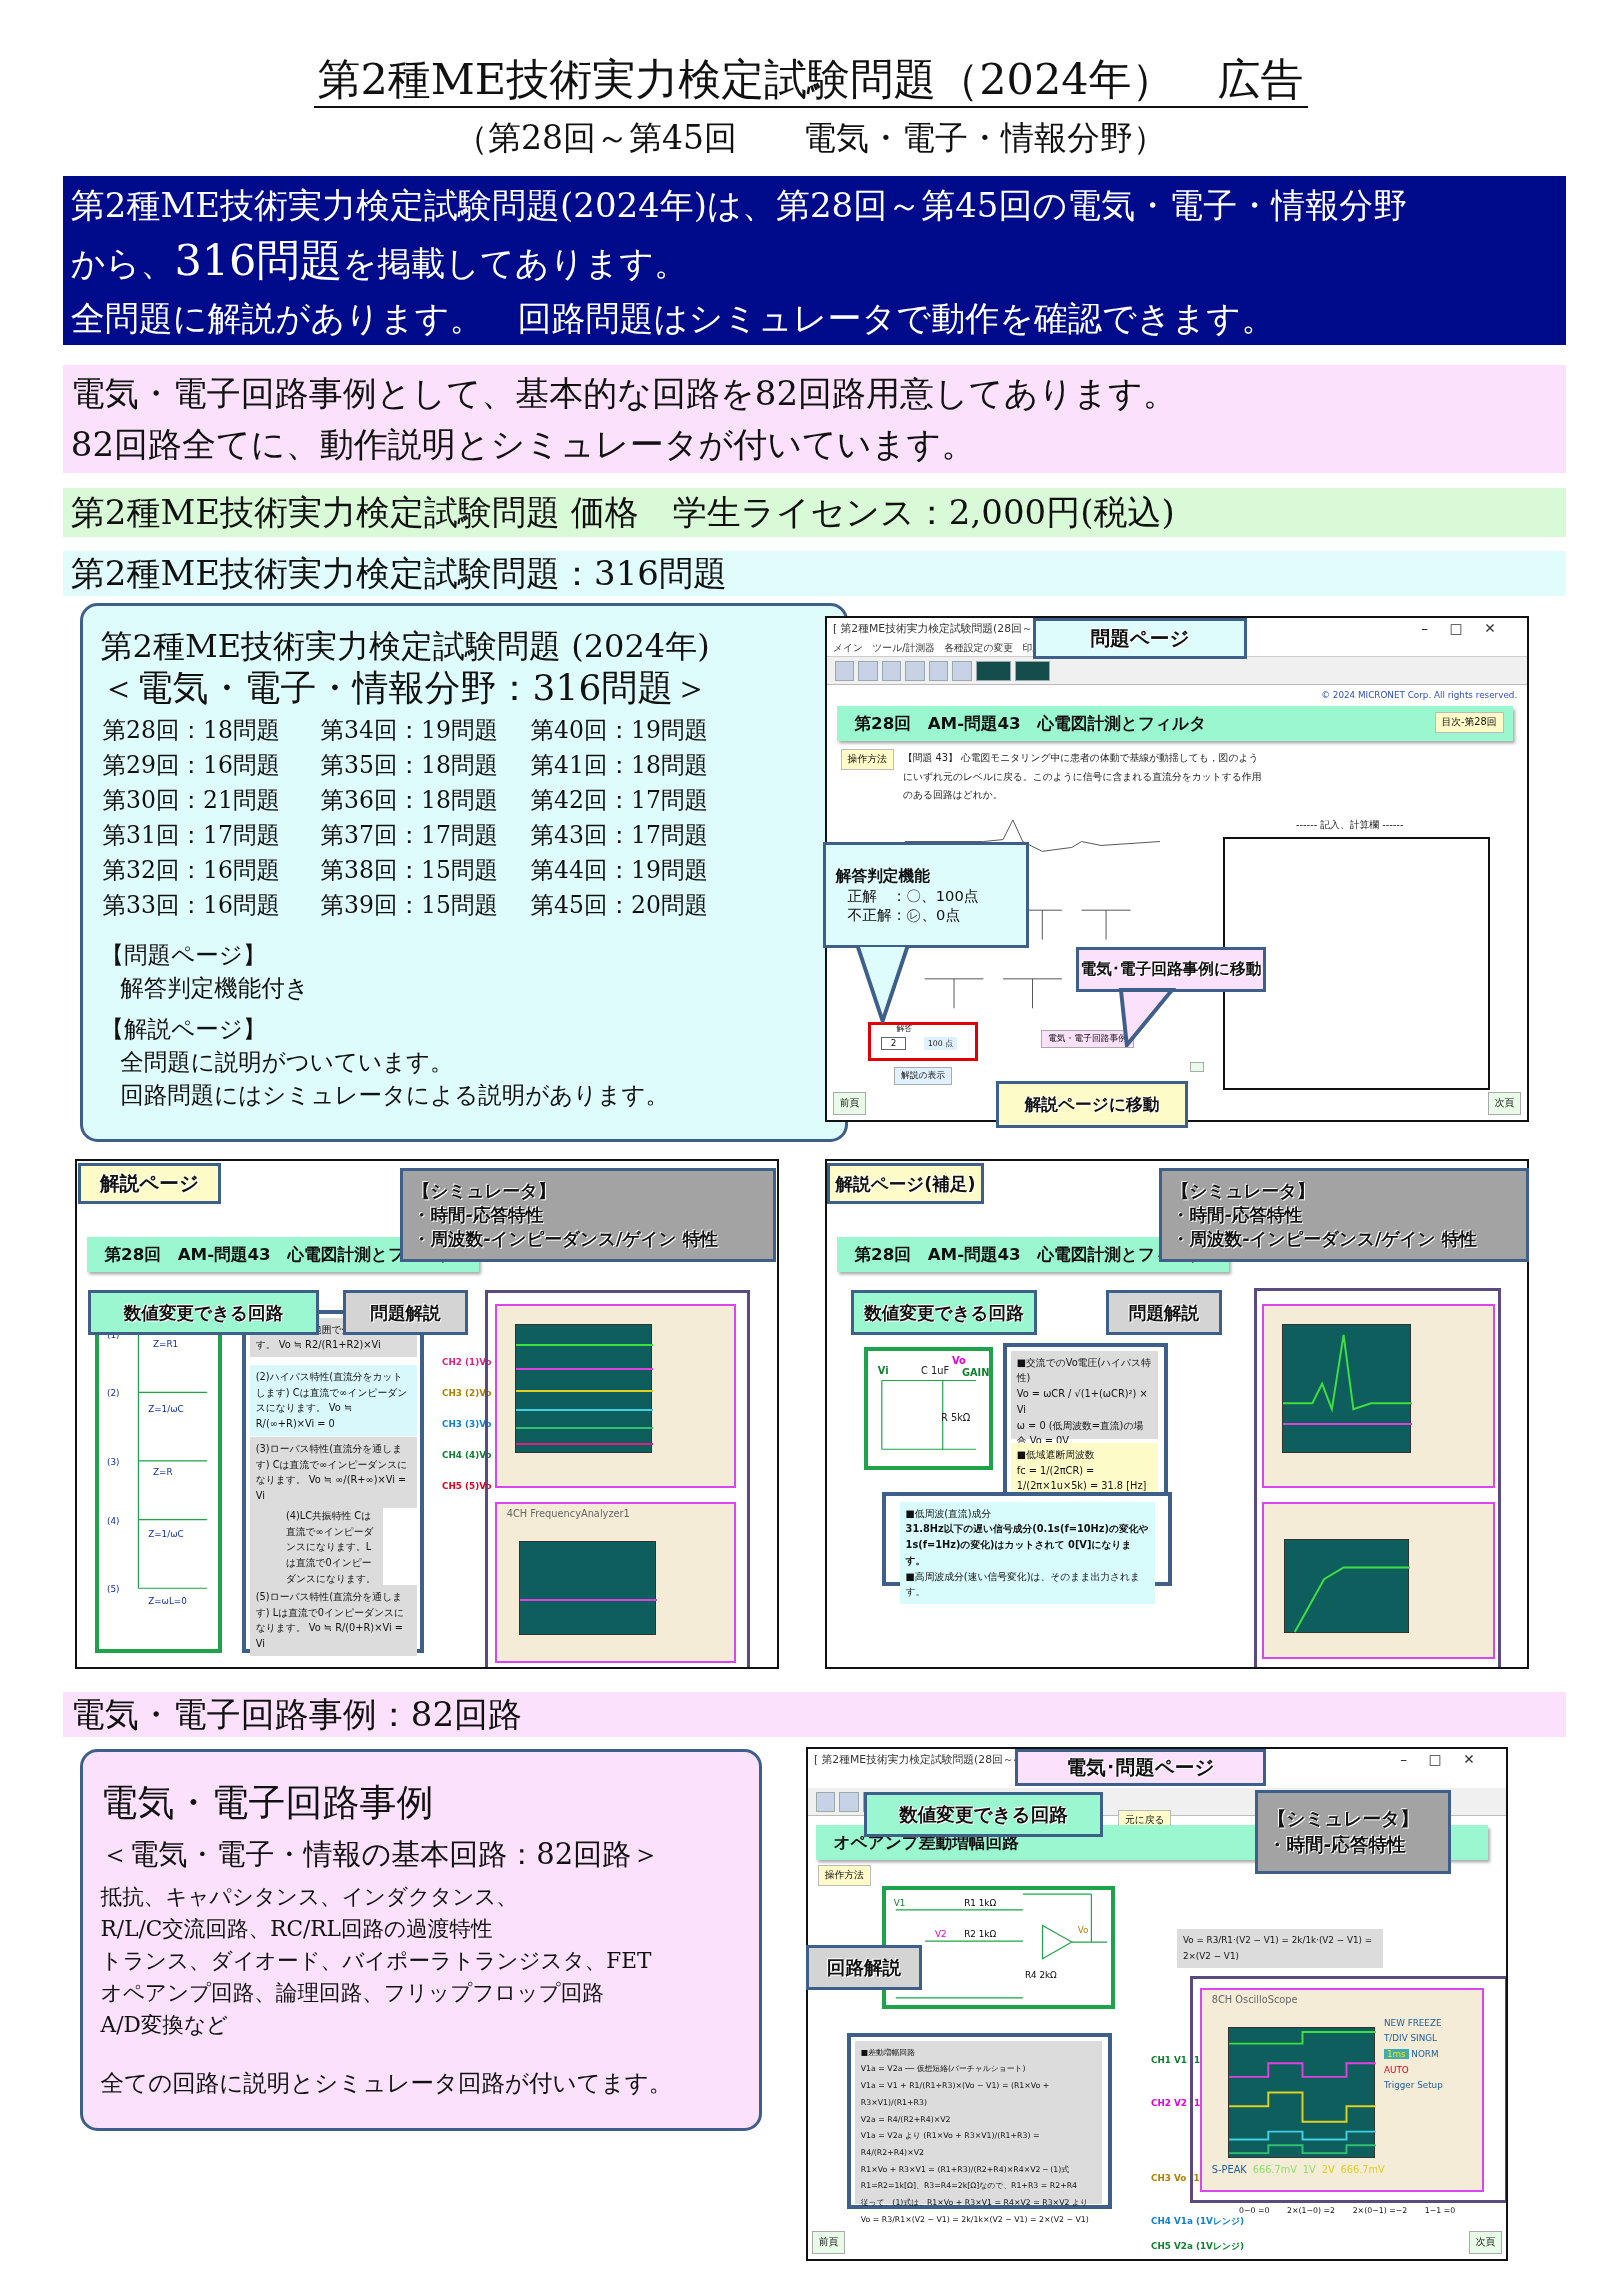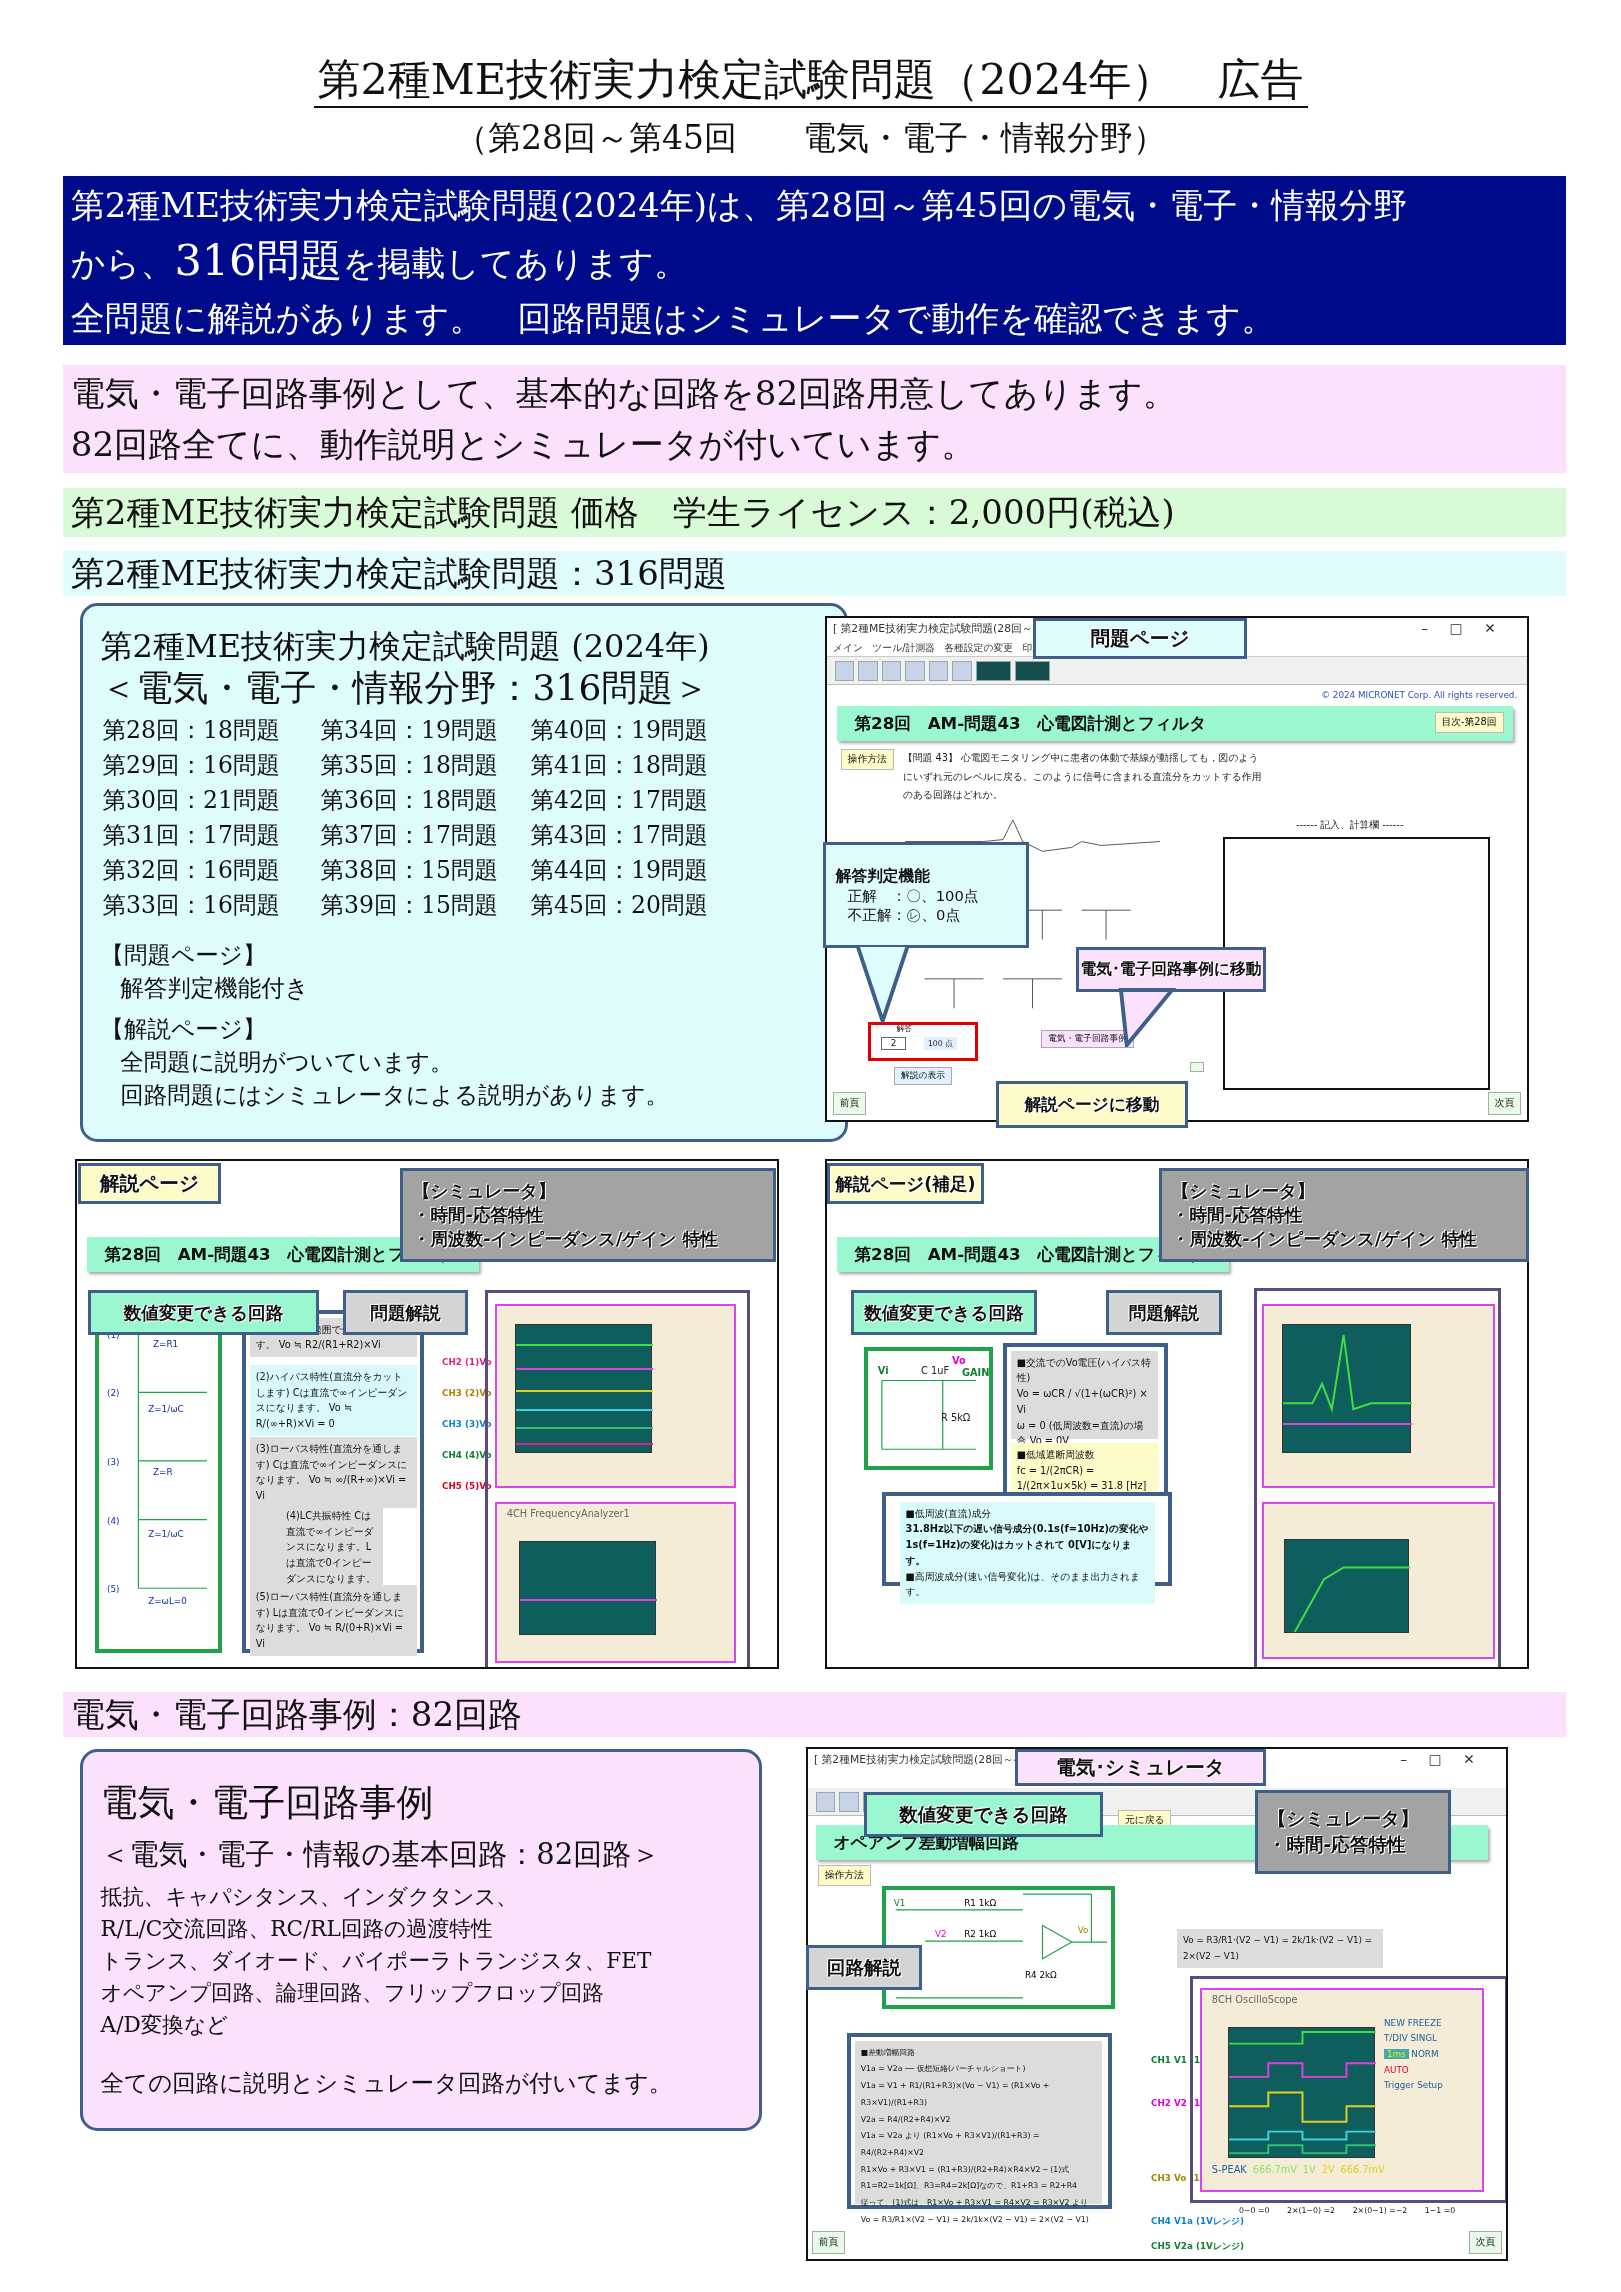--- a/index.html
+++ b/index.html
@@ -411,20 +411,20 @@
   </div>
   <div style="position:absolute; left:431px; top:457px; font-size:7.8px; display:flex; gap:17.6px;">
     <span>0−0 =0</span>
     <span>2×(1−0) =2</span>
     <span>2×(0−1) =−2</span>
     <span>1−1 =0</span>
   </div>
   <div class="nav-btn" style="left:3.9px; top:482px;">前頁</div>
   <div class="nav-btn" style="right:3.9px; top:482px;">次頁</div>
 </div>
-<div class="callout c-pink" style="left:1015px; top:1749px; width:251px; height:37px; font-size:19.6px;">電気･シミュレータ</div>
+<div class="callout c-pink" style="left:1015px; top:1749px; width:251px; height:37px; font-size:19.6px;">電気･問題ページ</div>
 <div class="callout c-green" style="left:864px; top:1792px; width:239px; height:45px; font-size:18.6px;">数値変更できる回路</div>
 <div class="callout c-purple" style="left:1255px; top:1790px; width:196px; height:84px; flex-direction:column; align-items:flex-start; padding-left:9.8px; font-size:18.6px;">
   <div>【シミュレータ】</div>
   <div>・時間-応答特性</div>
 </div>
 <div class="callout c-gray" style="left:806px; top:1945px; width:116px; height:45px; font-size:18.6px;">回路解説</div>
 
 
 </body></html>

